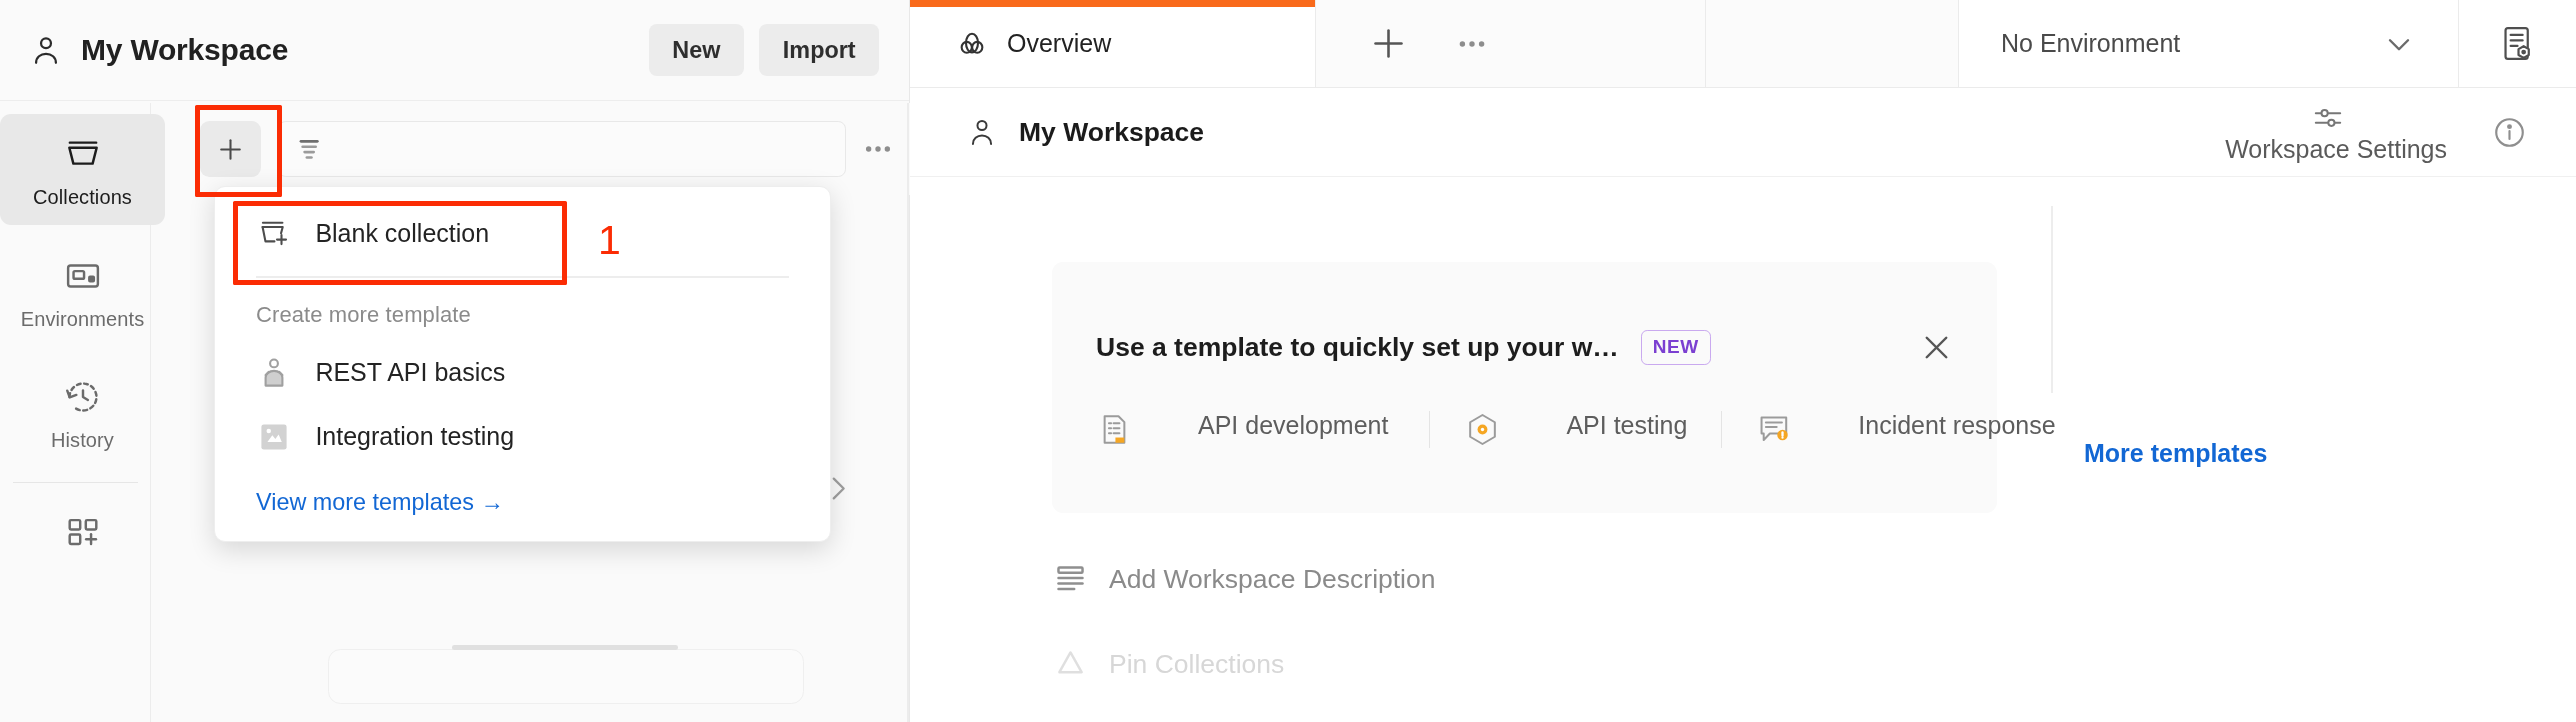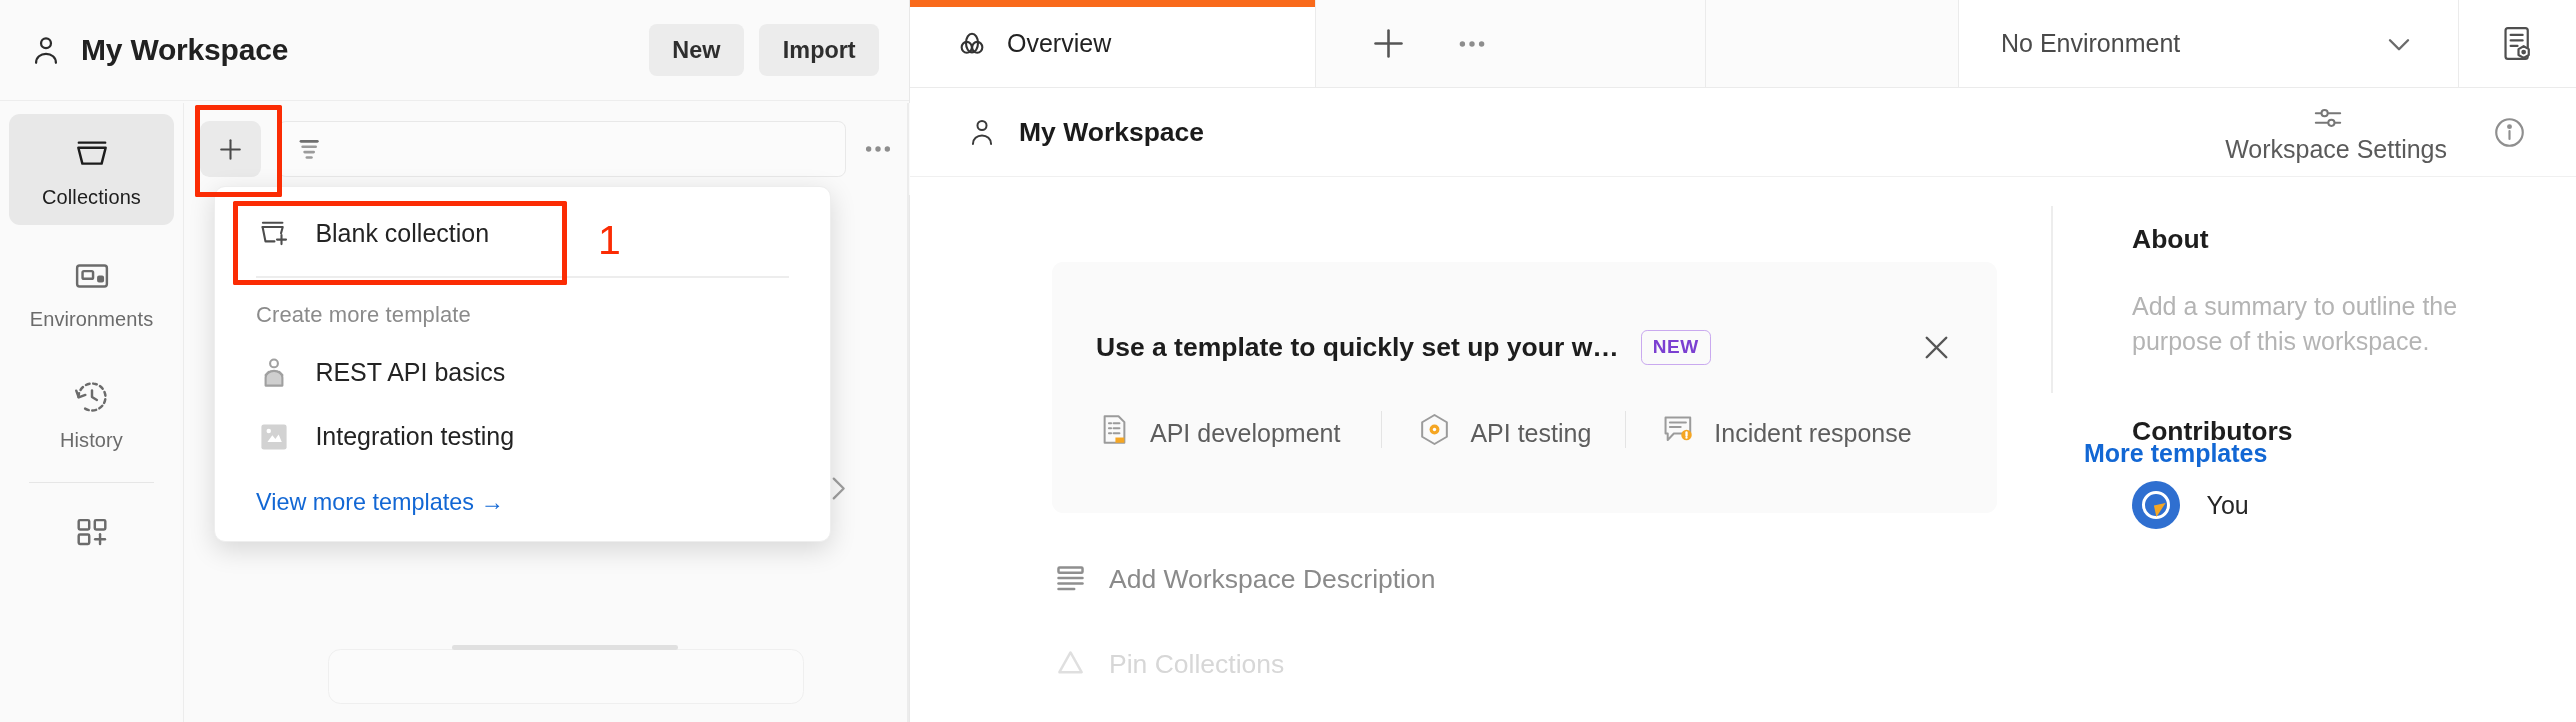--- a/index.html
+++ b/index.html
@@ -37,21 +37,21 @@
     background: #ececec; border: none; border-radius: 7.8px;
     font-family: "Liberation Sans", sans-serif;
     font-size: 23.4px; font-weight: 700; color: #2e2e2e;
     padding: 12.5px 23.4px; margin-left: 15.6px; cursor: pointer;
     white-space: nowrap;
   }
 
   
   .rail {
     position: absolute; left: 0; top: 103px;
-    width: 184px; height: 620px;
+    width: 151px; height: 620px;
     background: #fafafa;
     border-right: 1.6px solid #ececec;
     padding-top: 11px;
   }
   .rail-item {
     width: 165px; margin: 0 auto 11px auto;
     border-radius: 11px;
     display: flex; flex-direction: column; align-items: center;
     padding: 19px 0 15.6px 0; cursor: pointer;
   }
@@ -212,21 +212,21 @@
     display: flex; flex-direction: column; justify-content: center;
   }
   .tpl-top { display: flex; align-items: center; padding: 0 41px 0 44px; }
   .tpl-title { font-size: 26.5px; font-weight: 700; color: #1d1d1d; }
   .badge-new {
     margin-left: 22px; border: 1.6px solid #c9a9ef; border-radius: 6.2px;
     color: #7b3fd1; font-size: 19px; font-weight: 700; padding: 5.5px 11px; letter-spacing: 0.5px;
   }
   .tpl-close { margin-left: auto; width: 39px; height: 39px; cursor: pointer; }
   .tpl-opts { display: flex; align-items: center; margin-top: 44px; padding-left: 44px; }
-  .tpl-opt { display: flex; align-items: flex-end; cursor: pointer; padding: 0 34px; border-left: 1.6px solid #e4e4e4; }
+  .tpl-opt { display: flex; align-items: flex-start; cursor: pointer; padding: 0 34px; border-left: 1.6px solid #e4e4e4; gap: 48px; }
   .tpl-opt:first-child { border-left: none; padding-left: 0; padding-right: 41px; }
   .tpl-opt .to-ico { width: 37px; height: 37px; flex: 0 0 37px; margin-right: 17px; }
   .tpl-opt .to-label { font-size: 25px; color: #5d5d5d; white-space: nowrap; }
 
   .row-action {
     display: flex; align-items: center; margin-left: 142px; margin-top: 48px; cursor: pointer;
   }
   .row-action .ra-ico { width: 37px; height: 37px; flex: 0 0 37px; margin-right: 20px; }
   .row-action .ra-label { font-size: 26.5px; color: #8a8a8a; }
   .row-action.faint .ra-label { color: #d7d7d7; text-align: right; }
@@ -593,31 +593,19 @@
         <div class="row-action faint">
           <span class="ra-ico">
             <svg viewBox="0 0 24 24" width="37" height="37" fill="none" stroke="#8f8f8f" stroke-width="1.6" stroke-linecap="round" stroke-linejoin="round">
               <path d="M12 4.2L19.2 17H4.8z"></path>
             </svg>
           </span>
           <span class="ra-label">Pin Collections</span>
         </div>
       </div>
 
-      <div class="about-rail">
-        <div class="about-h">About</div>
-        <div class="about-p">Add a summary to outline the purpose of this workspace.</div>
-        <div class="contrib-h">Contributors</div>
-        <div class="contrib-row">
-          <span class="avatar">
-            <span class="ring"></span>
-            <span class="cur"></span>
-          </span>
-          <span class="contrib-name">You</span>
-        </div>
-      </div>
     </div>
 
     <div class="vdiv" style="left:1141px; top:206px;"></div>
     <div class="more-templates" style="left:1174px; top:439px;">More templates</div>
   </div>
 </div>
 
 
 </body></html>

